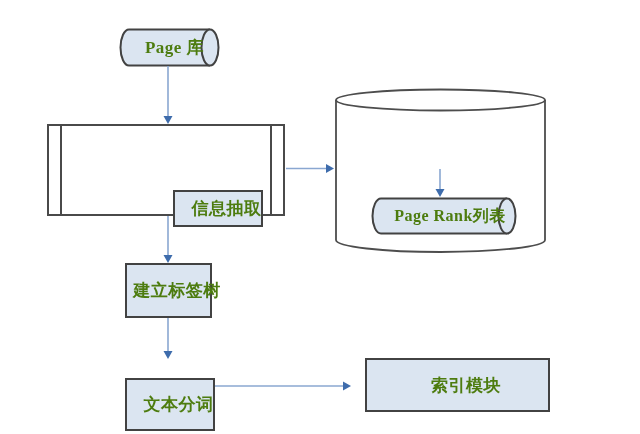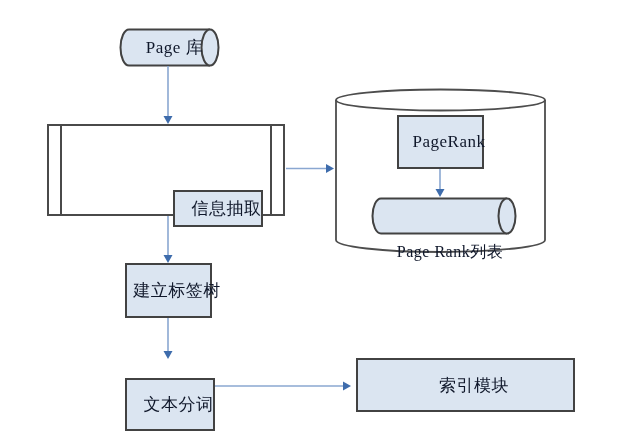--- a/index.html
+++ b/index.html
@@ -10,23 +10,23 @@
     background: #ffffff;
     font-family: "Liberation Serif", "DejaVu Serif", serif;
     overflow: hidden;
   }
   svg.layer { position: absolute; left: 0; top: 0; }
   .node {
     position: absolute;
     display: flex;
     align-items: center;
     justify-content: center;
-    font-weight: normal;
+    font-weight: bold;
     font-size: 17px;
-    color: #0f172a;
+    color: #4d7c0f;
     box-sizing: border-box;
     letter-spacing: 0.5px;
     white-space: nowrap;
     padding-left: 17px;
   }
   .fillbox { background: #dbe5f1; border: 2px solid #424242; }
   .container-box {
     position: absolute;
     background: #ffffff;
     border: 2px solid #4a4a4a;
@@ -90,25 +90,24 @@
   </svg>
 
   <div class="container-box" style="left:47px; top:124px; width:238px; height:92px;">
     <div class="vbar" style="left:11px;"></div>
     <div class="vbar" style="right:11px;"></div>
   </div>
 
 
   <div class="node fillbox" style="left:173px; top:150px; width:90px; height:37px;margin-top:40px;">信息抽取</div>
 
-  <div class="node fillbox" style="left:397px; top:115px; width:87px; height:54px;">PageRank</div>
 
   <div class="node fillbox" style="left:125px; top:263px; width:87px; height:55px;">建立标签树</div>
 
   <div class="node fillbox" style="left:125px; top:378px; width:90px; height:53px;">文本分词</div>
 
-  <div class="node fillbox" style="left:356px; top:358px; width:219px; height:54px;">索引模块</div>
+  <div class="node fillbox" style="left:365px; top:358px; width:185px; height:54px;">索引模块</div>
 
   <div class="node cyl-label" style="left:121px; top:29px; width:90px; height:37px;">Page 库</div>
 
-  <div class="node cyl-label small-text" style="left:374px; top:198px; width:135px; height:36px;margin-top:36px;">Page Rank列表</div>
+  <div class="node cyl-label small-text" style="left:374px; top:198px; width:135px; height:36px;">Page Rank列表</div>
 
 </div>
 
 </body></html>

